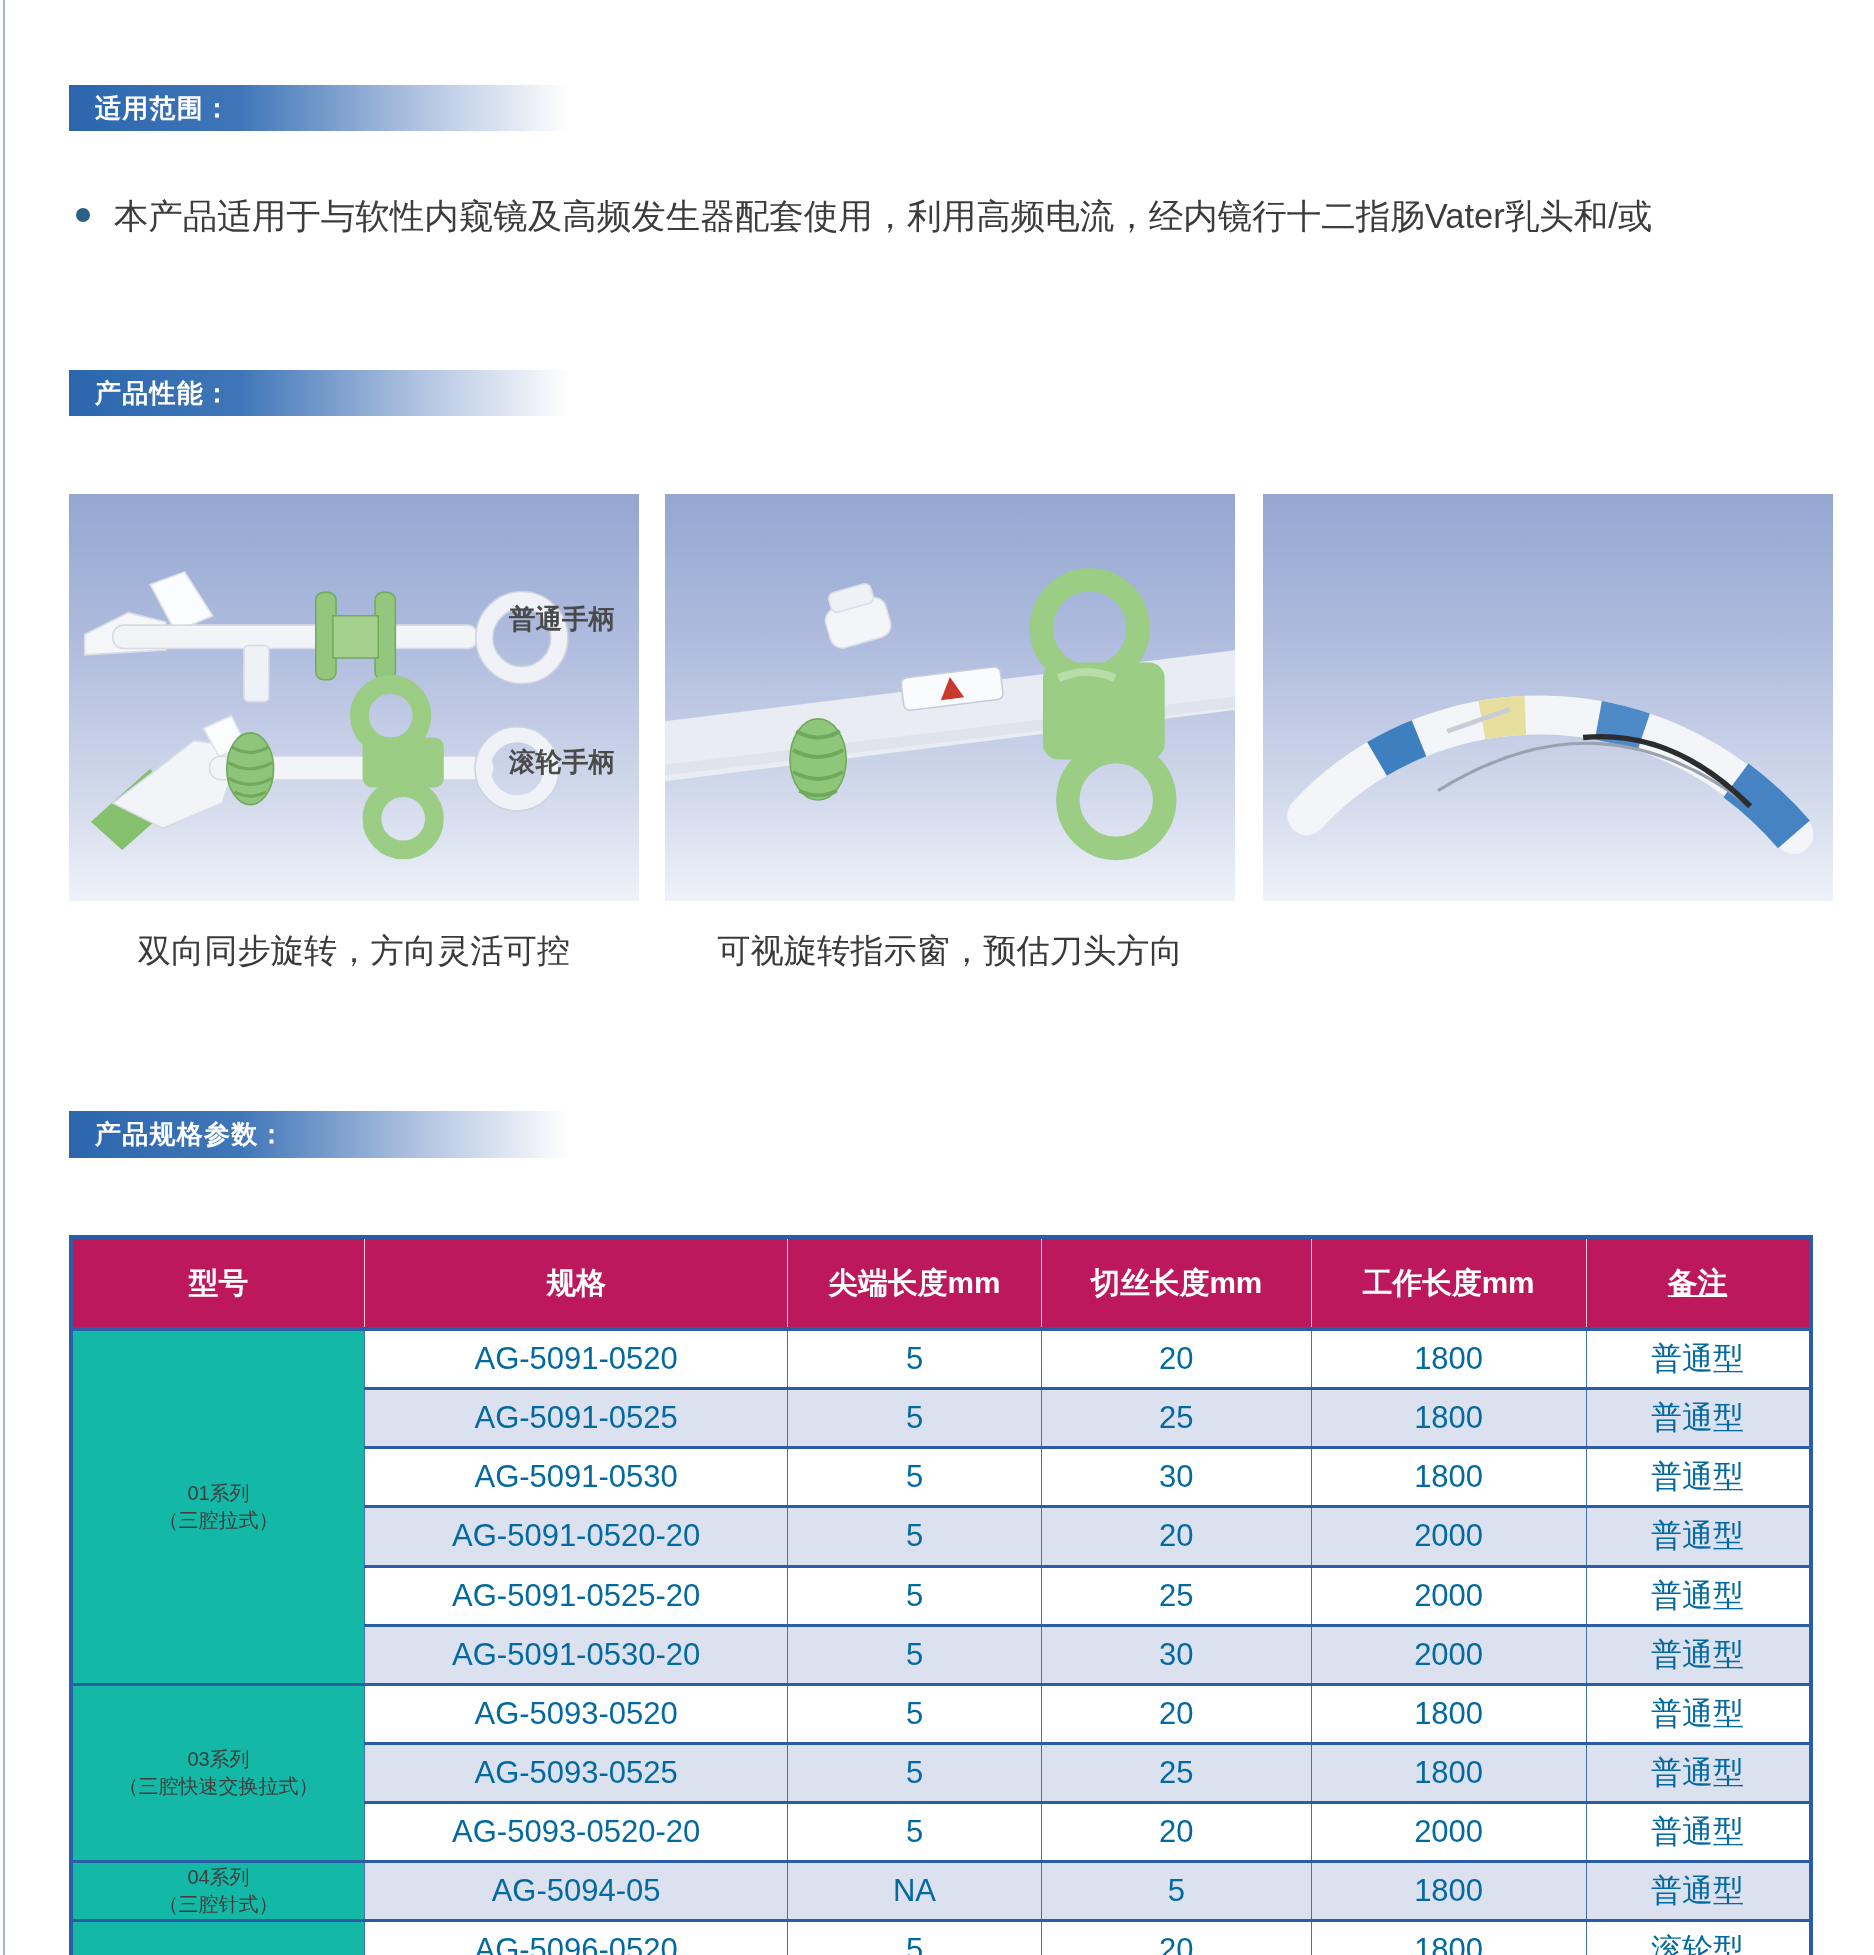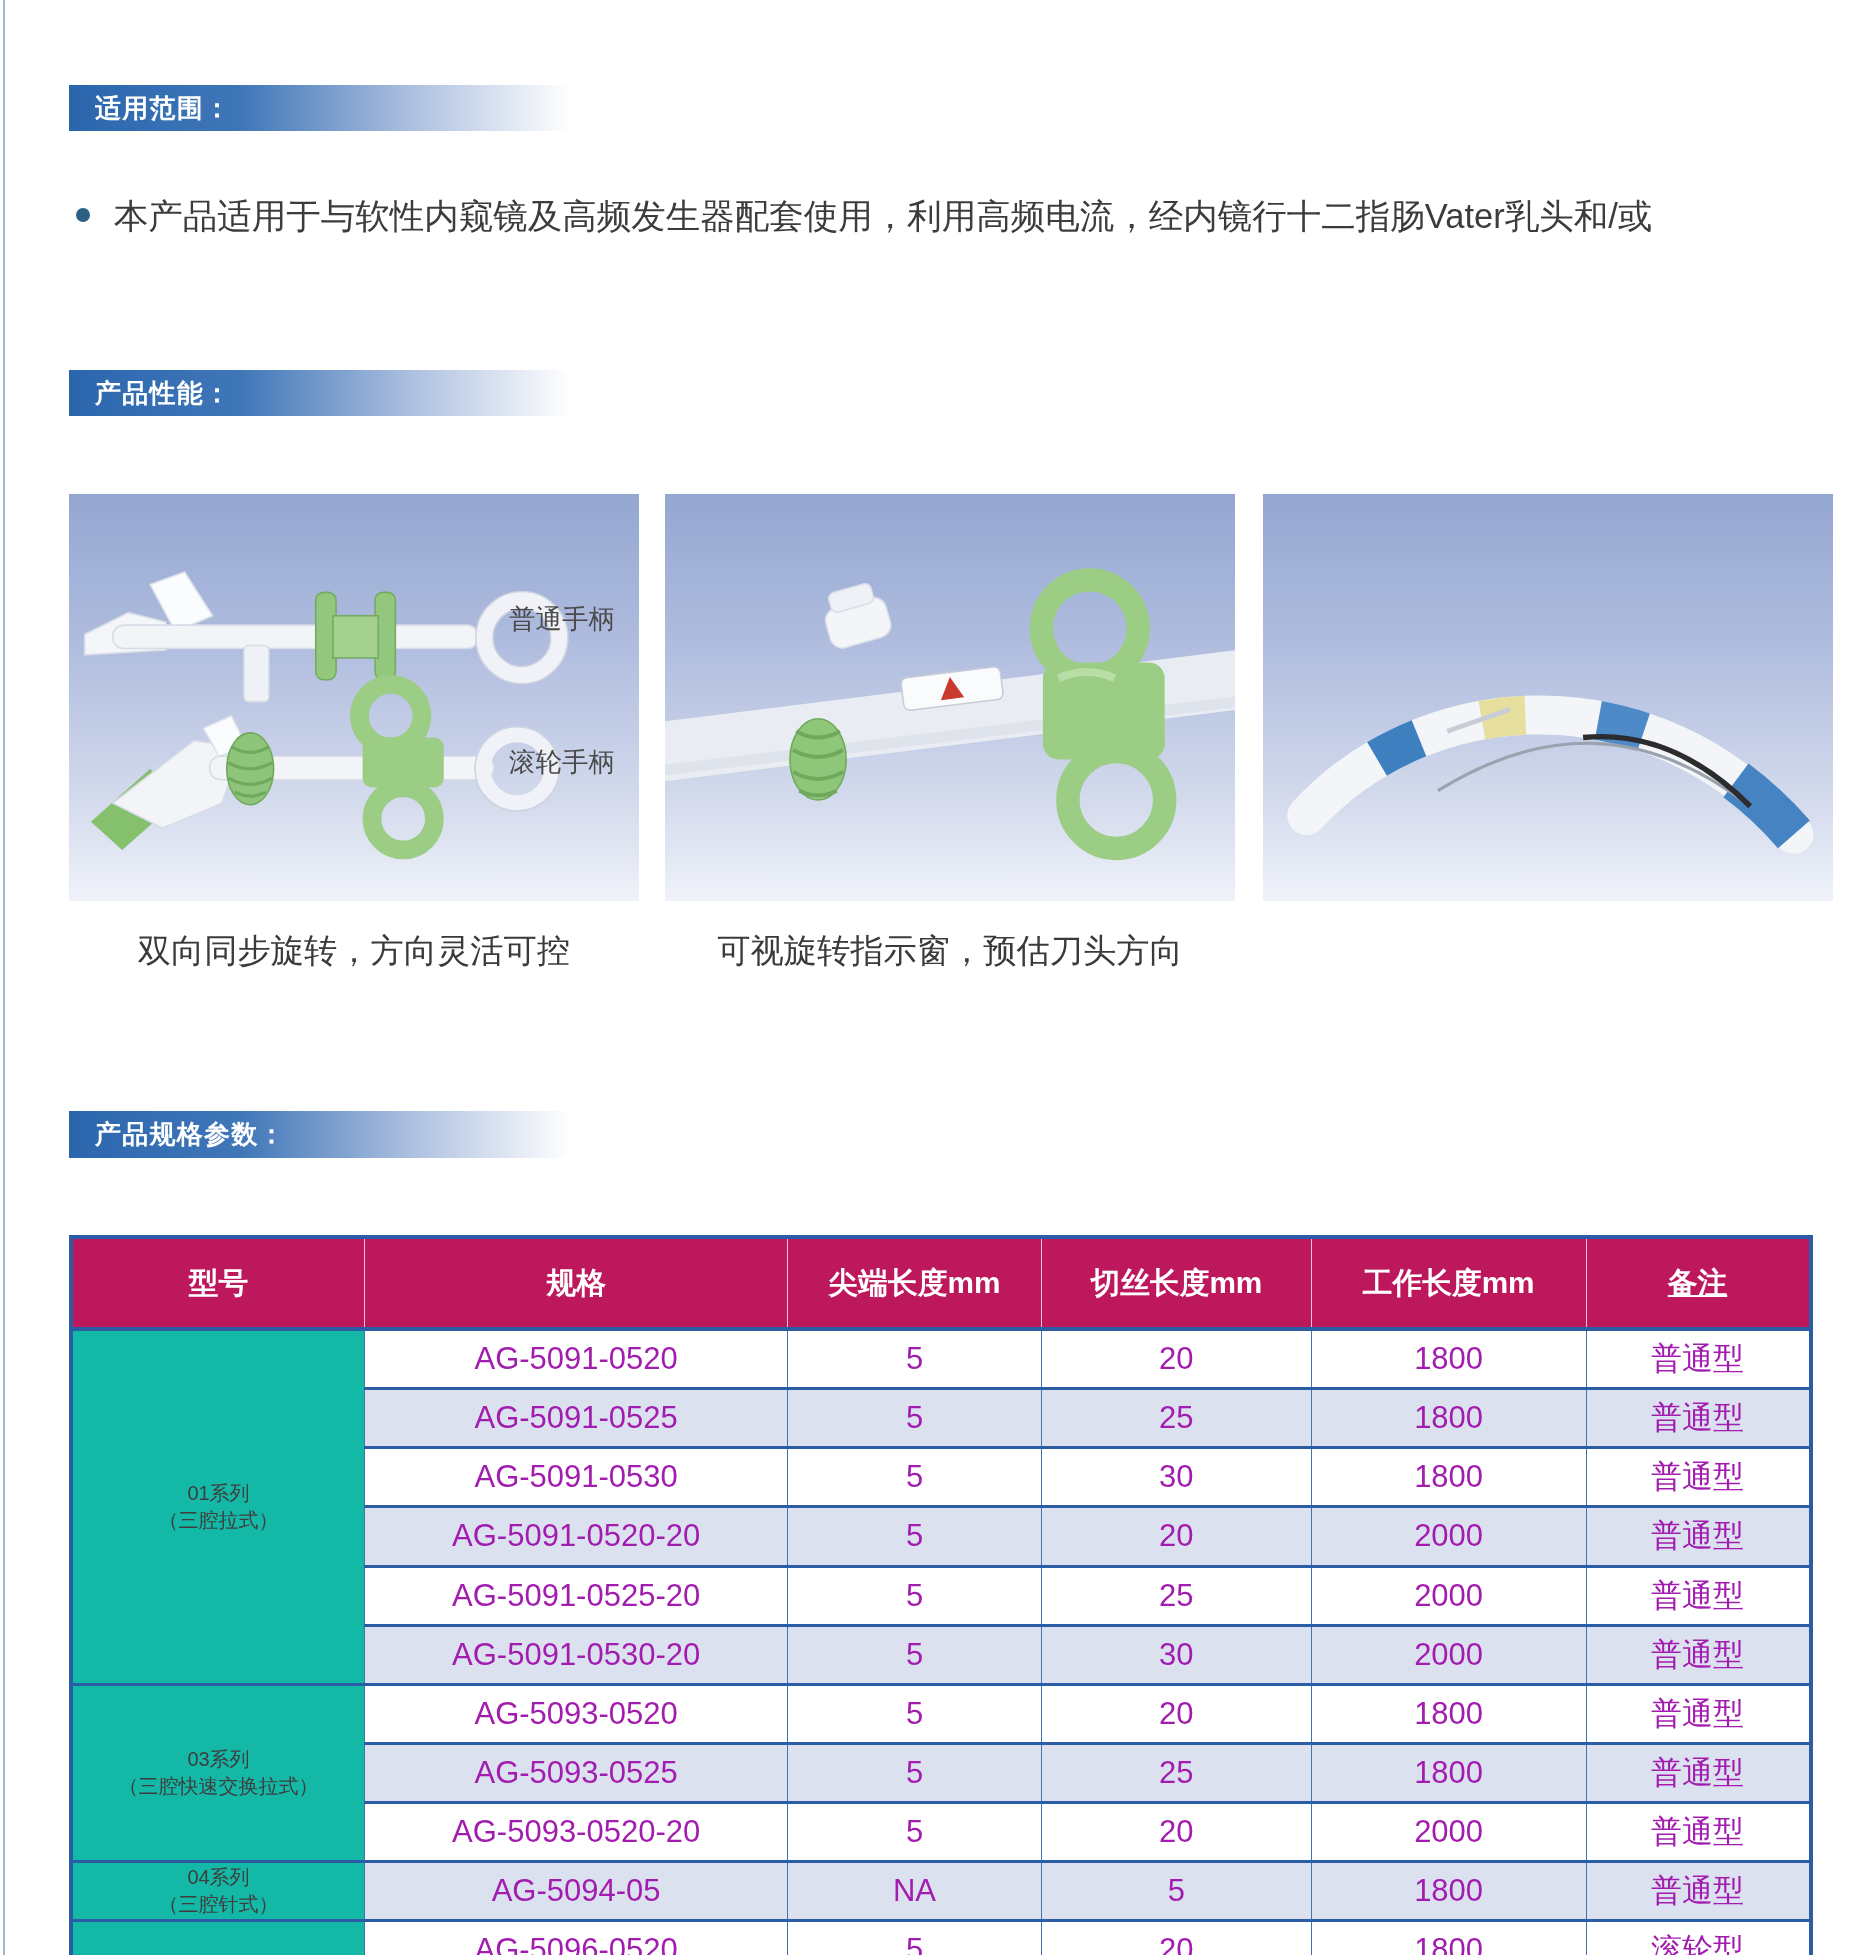--- a/index.html
+++ b/index.html
@@ -40,21 +40,21 @@
   
   .img-box {
     position: absolute; top: 19.75rem; width: 22.8rem; height: 16.3rem;
     background: linear-gradient(180deg, #94A7D1 0%, #AEBBDE 35%, #D3DAEC 75%, #EFF2F9 100%);
   }
   .img-box svg { position: absolute; inset: 0; width: 100%; height: 100%; }
   #fig1 { left: 2.75rem; }
   #fig2 { left: 26.60rem; }
   #fig3 { left: 50.50rem; }
   .img-label {
-    position: absolute; right: 0.95rem; font-size: 1.06rem; color: #4A4A4A; white-space: nowrap;
+    position: absolute; right: 0.95rem; font-size: 1.06rem; color: #4A4A4A; white-space: nowrap; font-weight: bold;
   }
   .img-label.l1 { top: 4.30rem; }
   .img-label.l2 { top: 10.00rem; }
   .caption {
     position: absolute; top: 37.15rem; width: 22.8rem;
     text-align: center; font-size: 1.33rem; color: #3A3A3A; white-space: nowrap;
   }
   #cap1 { left: 2.75rem; }
   #cap2 { left: 26.60rem; }
   #cap3 { left: 50.50rem; }
@@ -66,21 +66,21 @@
   }
   table.spec thead th {
     background: #be185d; color: #ffffff; font-weight: bold;
     font-size: 1.19rem; height: 3.45rem; text-align: center;
     border-right: 0.06rem solid rgba(255,255,255,0.75);
     border-bottom: 0.16rem solid #2B5CA6;
   }
   table.spec thead th:last-child { border-right: none; text-decoration: underline; }
   table.spec tbody td {
     height: 2.163rem; text-align: center; vertical-align: middle;
-    font-size: 1.24rem; color: #a21caf;
+    font-size: 1.24rem; color: #0369a1;
     border-top: 0.12rem solid #2B5CA6;
     border-right: 0.06rem solid #4272B2;
     overflow: hidden; white-space: nowrap;
   }
   table.spec tbody td:last-child { border-right: none; }
   table.spec tbody td.model {
     background: #14b8a6; font-size: 0.80rem; line-height: 1.06rem; color: #3E3E3E;
   }
   table.spec tbody tr.alt td:not(.model) { background: #DCE1F0; text-align: center; }
 </style>

